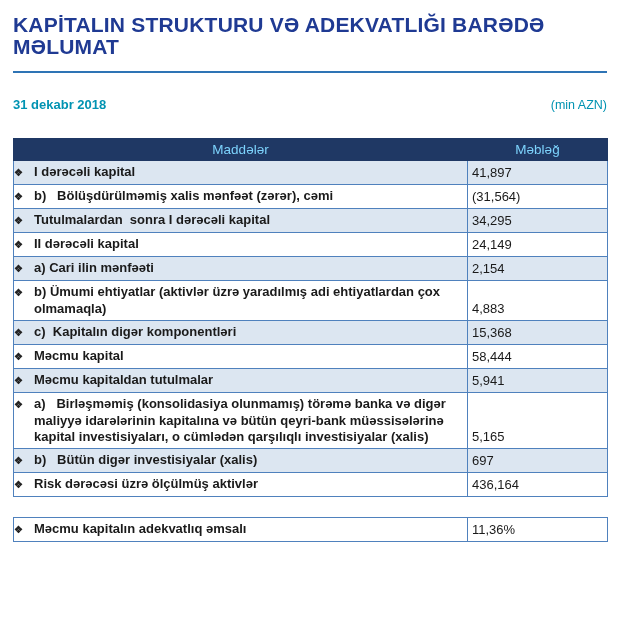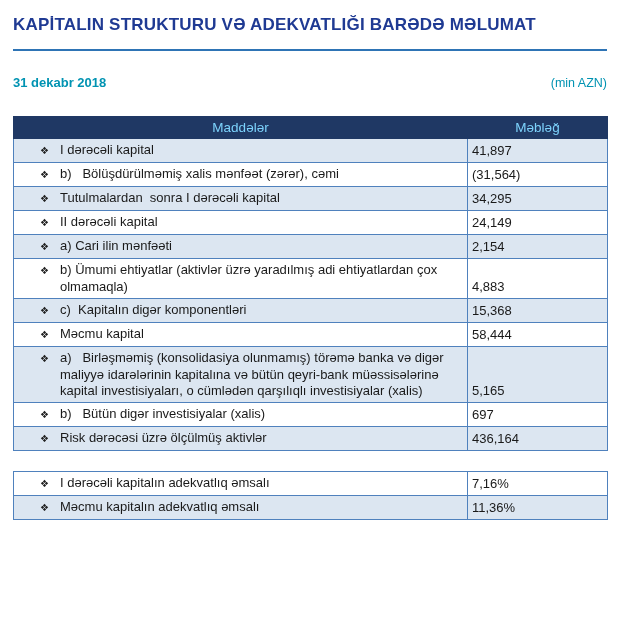--- a/index.html
+++ b/index.html
@@ -10,21 +10,21 @@
     width: 620px;
     height: 639px;
     overflow: hidden;
     font-family: "Liberation Sans", sans-serif;
     color: #1a1a1a;
   }
   .page { padding: 14px 13px 0 13px; }
 
   .title {
     color: #1f3a93;
-    font-size: 17px;
+    font-size: 21px;
     font-weight: 700;
     letter-spacing: 0.2px;
     line-height: 22px;
   }
   .rule {
     border: 0;
     border-top: 2px solid #2e74b5;
     margin: 13px 0 0 0;
   }
 
@@ -53,22 +53,23 @@
     font-size: 13.5px;
     padding: 3px 4px;
     border: 1px solid #1f3864;
     text-align: center;
   }
   table.data td {
     border: 1px solid #4f81bd;
     line-height: 16px;
   }
   td.lc {
-    padding: 3px 6px 3px 46px;
+    padding: 3px 6px 3px 20px;
     text-indent: -20px;
+    font-weight: bold;
   }
   .bullet {
     display: inline-block;
     width: 20px;
     text-indent: 0;
     font-size: 10px;
     color: #222222;
   }
   .lbl { white-space: pre-wrap; }
   td.vc {
@@ -130,20 +131,24 @@
       </tr>
       <tr>
         <td class="lc"><span class="bullet">❖</span><span class="lbl">c)  Kapitalın digər komponentləri</span></td>
         <td class="vc">15,368</td>
       </tr>
       <tr>
         <td class="lc"><span class="bullet">❖</span><span class="lbl">Məcmu kapital</span></td>
         <td class="vc">58,444</td>
       </tr>
       <tr>
+        <td class="lc"><span class="bullet">❖</span><span class="lbl">Məcmu kapitaldan tutulmalar</span></td>
+        <td class="vc">5,941</td>
+      </tr>
+      <tr>
         <td class="lc"><span class="bullet">❖</span><span class="lbl">a)   Birləşməmiş (konsolidasiya olunmamış) törəmə banka və digər maliyyə idarələrinin kapitalına və bütün qeyri-bank müəssisələrinə kapital investisiyaları, o cümlədən qarşılıqlı investisiyalar (xalis)</span></td>
         <td class="vc">5,165</td>
       </tr>
       <tr>
         <td class="lc"><span class="bullet">❖</span><span class="lbl">b)   Bütün digər investisiyalar (xalis)</span></td>
         <td class="vc">697</td>
       </tr>
       <tr>
         <td class="lc"><span class="bullet">❖</span><span class="lbl">Risk dərəcəsi üzrə ölçülmüş aktivlər</span></td>
         <td class="vc">436,164</td>
@@ -151,23 +156,19 @@
     </tbody>
   </table>
 
   <table class="data ratio">
     <colgroup>
         <col style="width:454px">
         <col style="width:140px">
       </colgroup>
     <tbody class="ratio-band">
       <tr>
-        <td class="lc"><span class="bullet">❖</span><span class="lbl">I dərəcəli kapitalın adekvatlıq əmsalı</span></td>
-        <td class="vc">7,16%</td>
-      </tr>
-      <tr>
         <td class="lc"><span class="bullet">❖</span><span class="lbl">Məcmu kapitalın adekvatlıq əmsalı</span></td>
         <td class="vc">11,36%</td>
       </tr>
     </tbody>
   </table>
 
 </div>
 
 </body></html>

